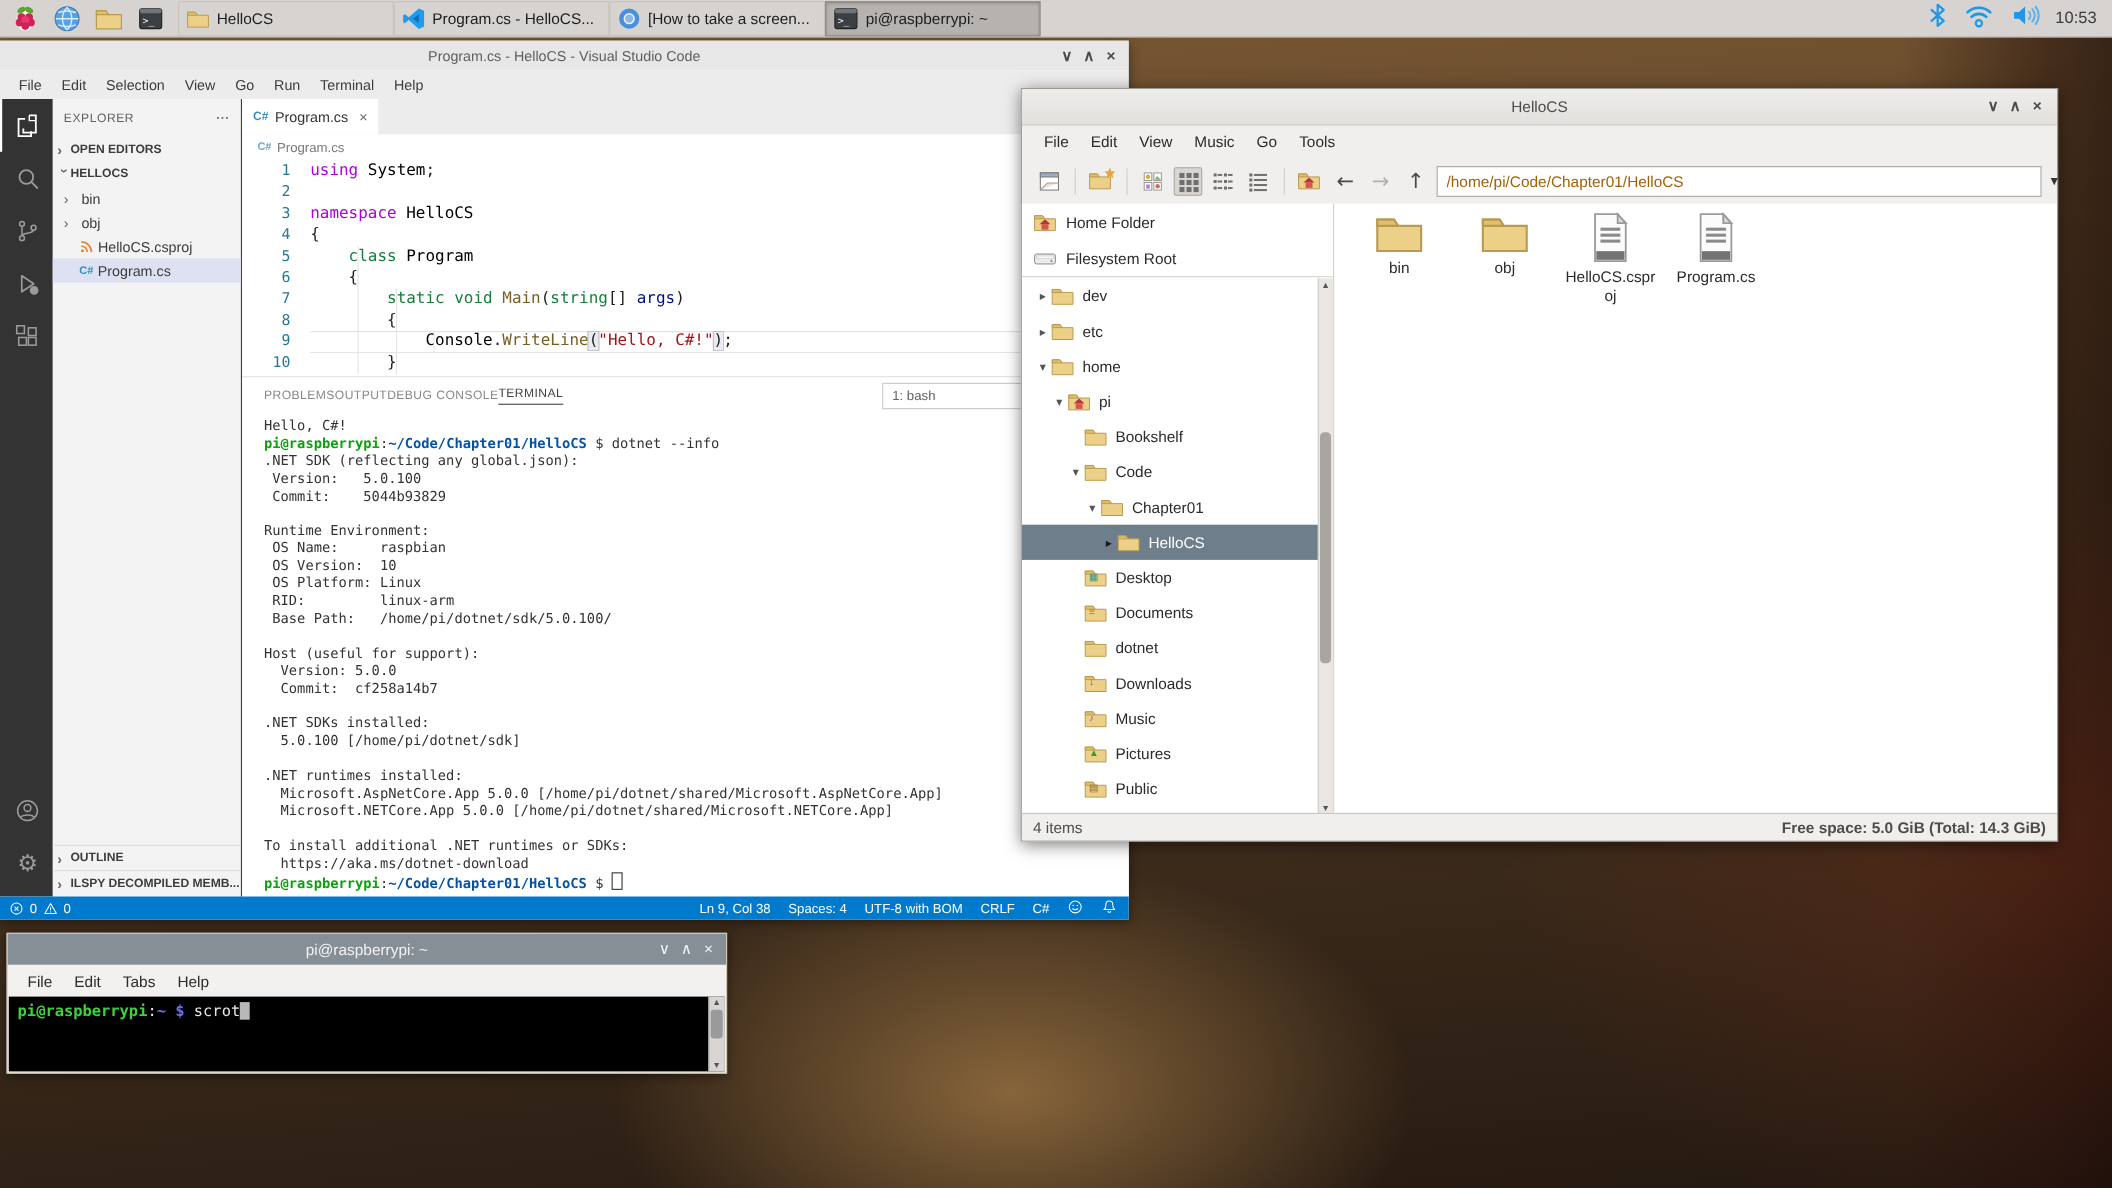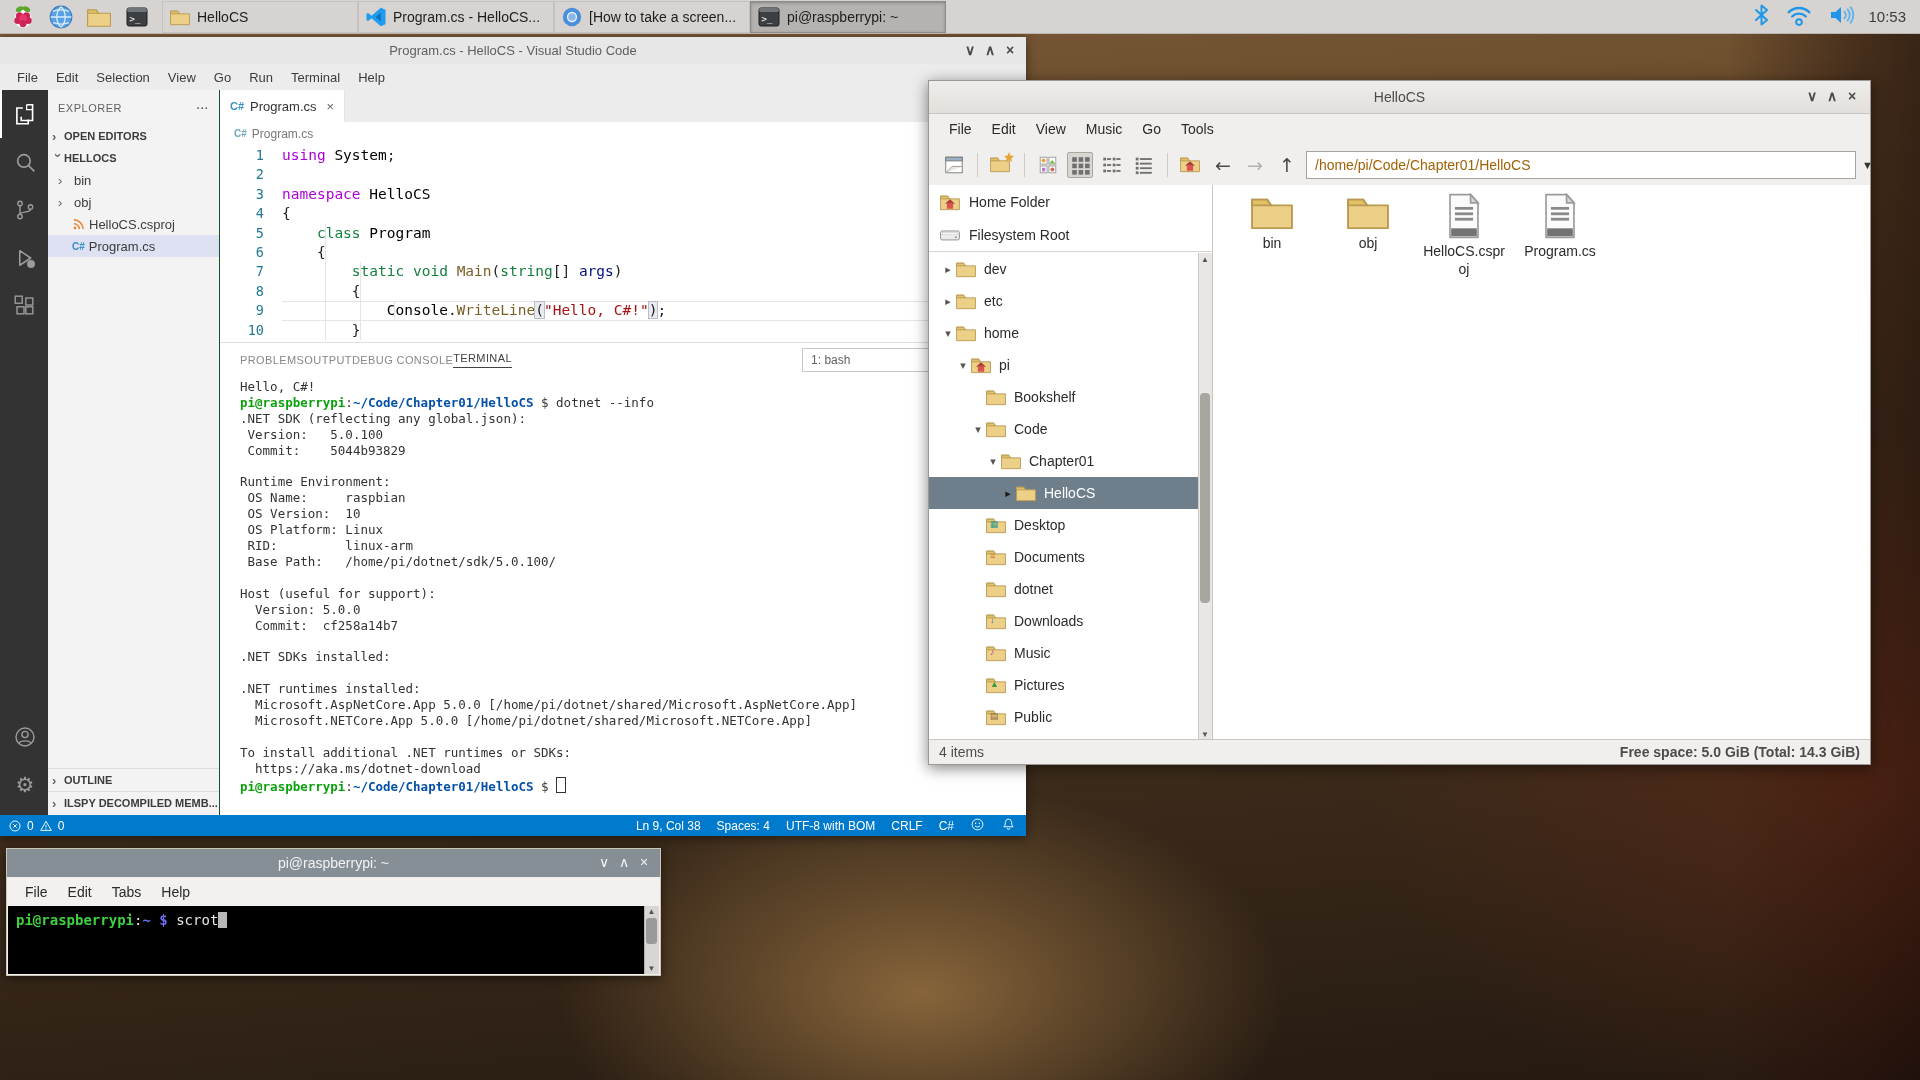--- a/index.html
+++ b/index.html
@@ -358,20 +358,21 @@
             <div class="tline"><span class="tm-d"> OS Version:  10</span></div>
             <div class="tline"><span class="tm-d"> OS Platform: Linux</span></div>
             <div class="tline"><span class="tm-d"> RID:         linux-arm</span></div>
             <div class="tline"><span class="tm-d"> Base Path:   /home/pi/dotnet/sdk/5.0.100/</span></div>
             <div class="tline">&nbsp;</div>
             <div class="tline"><span class="tm-d">Host (useful for support):</span></div>
             <div class="tline"><span class="tm-d">  Version: 5.0.0</span></div>
             <div class="tline"><span class="tm-d">  Commit:  cf258a14b7</span></div>
             <div class="tline">&nbsp;</div>
             <div class="tline"><span class="tm-d">.NET SDKs installed:</span></div>
+            <div class="tline"><span class="tm-d">  5.0.100 [/home/pi/dotnet/sdk]</span></div>
             <div class="tline">&nbsp;</div>
             <div class="tline"><span class="tm-d">.NET runtimes installed:</span></div>
             <div class="tline"><span class="tm-d">  Microsoft.AspNetCore.App 5.0.0 [/home/pi/dotnet/shared/Microsoft.AspNetCore.App]</span></div>
             <div class="tline"><span class="tm-d">  Microsoft.NETCore.App 5.0.0 [/home/pi/dotnet/shared/Microsoft.NETCore.App]</span></div>
             <div class="tline">&nbsp;</div>
             <div class="tline"><span class="tm-d">To install additional .NET runtimes or SDKs:</span></div>
             <div class="tline"><span class="tm-d">  https://aka.ms/dotnet-download</span></div>
             <div class="tline"><span class="tm-g">pi@raspberrypi</span><span class="tm-d">:</span><span class="tm-b">~/Code/Chapter01/HelloCS</span><span class="tm-d"> $ </span><span class="vs-cursor"></span></div>
           </div>
       </div>

